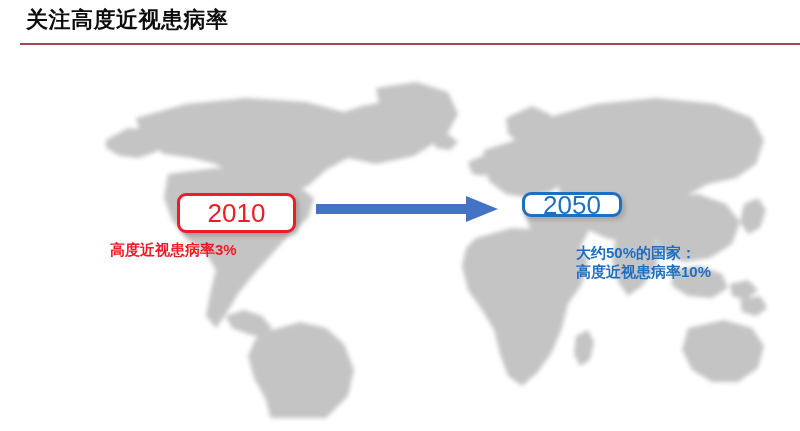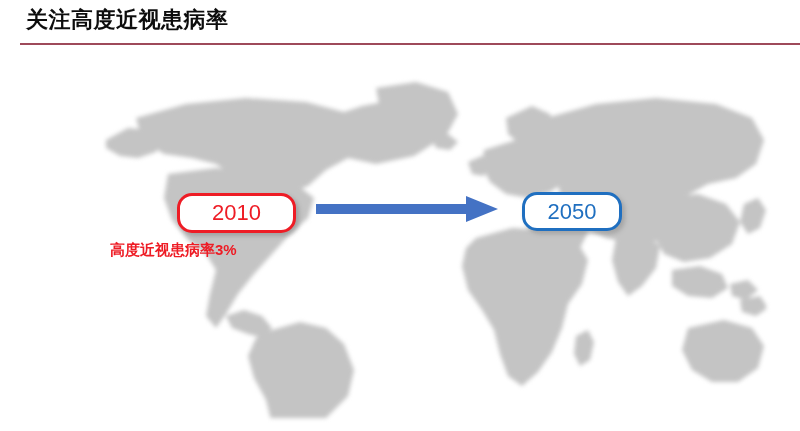--- a/index.html
+++ b/index.html
@@ -60,38 +60,38 @@
   }
 
   
   .year-badge {
     position: absolute;
     box-sizing: border-box;
     background: #ffffff;
     display: flex;
     align-items: center;
     justify-content: center;
-    font-size: 22px;
+    font-size: 26px;
     line-height: 1;
-    border-radius: 15px;
+    border-radius: 9px;
   }
   .year-2010 {
     left: 161px;
     top: 193px;
     width: 119px;
     height: 40px;
     border: 3px solid #ee1c25;
     color: #ee1c25;
     box-shadow: 3px 3px 4px rgba(120,120,120,0.45);
   }
   .year-2050 {
     left: 506px;
     top: 192px;
     width: 100px;
-    height: 39px;
+    height: 25px;
     border: 3px solid #1f6fc0;
     color: #1f6fc0;
     box-shadow: 3px 3px 4px rgba(120,120,120,0.40);
   }
 
   
   .arrow {
     position: absolute;
     left: 300px;
     top: 196px;
@@ -204,15 +204,17 @@
 
   <div class="year-badge year-2010">2010</div>
 
   <div class="year-badge year-2050">2050</div>
 
   <div class="callout callout-red">
     <div>高度近视患病率3%</div>
   </div>
 
   <div class="callout callout-blue">
+    <div>大约50%的国家：</div>
+    <div>高度近视患病率10%</div>
   </div>
 
 </div>
 
 </body></html>

